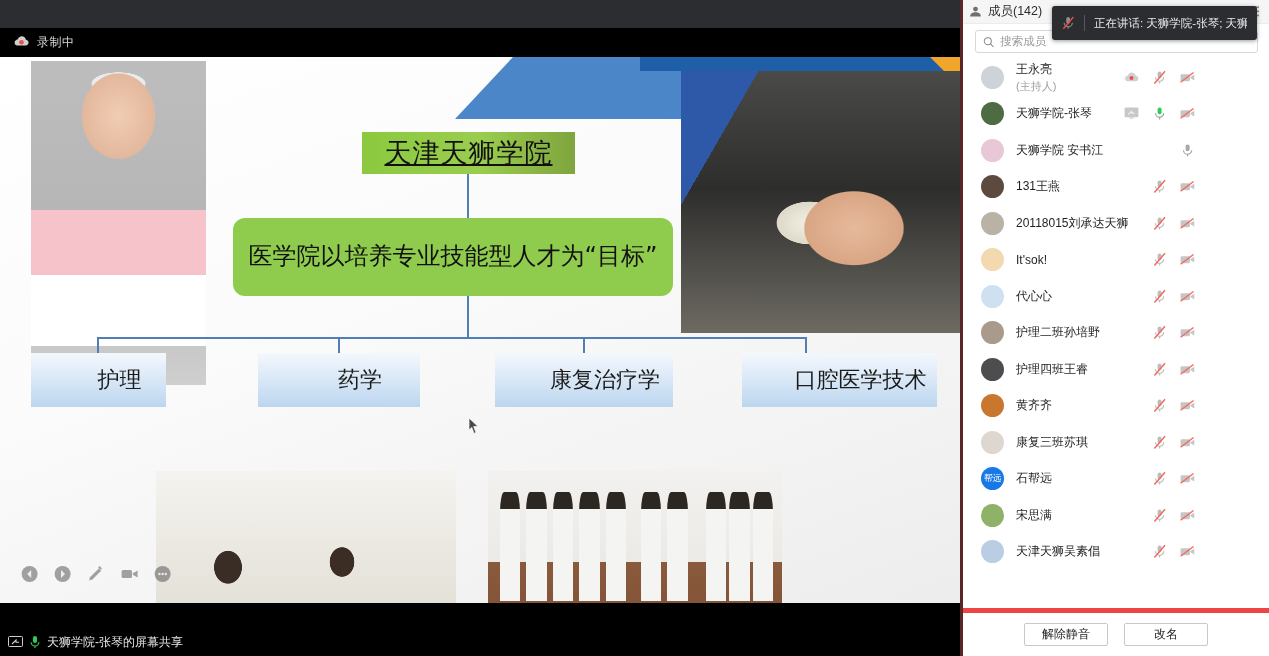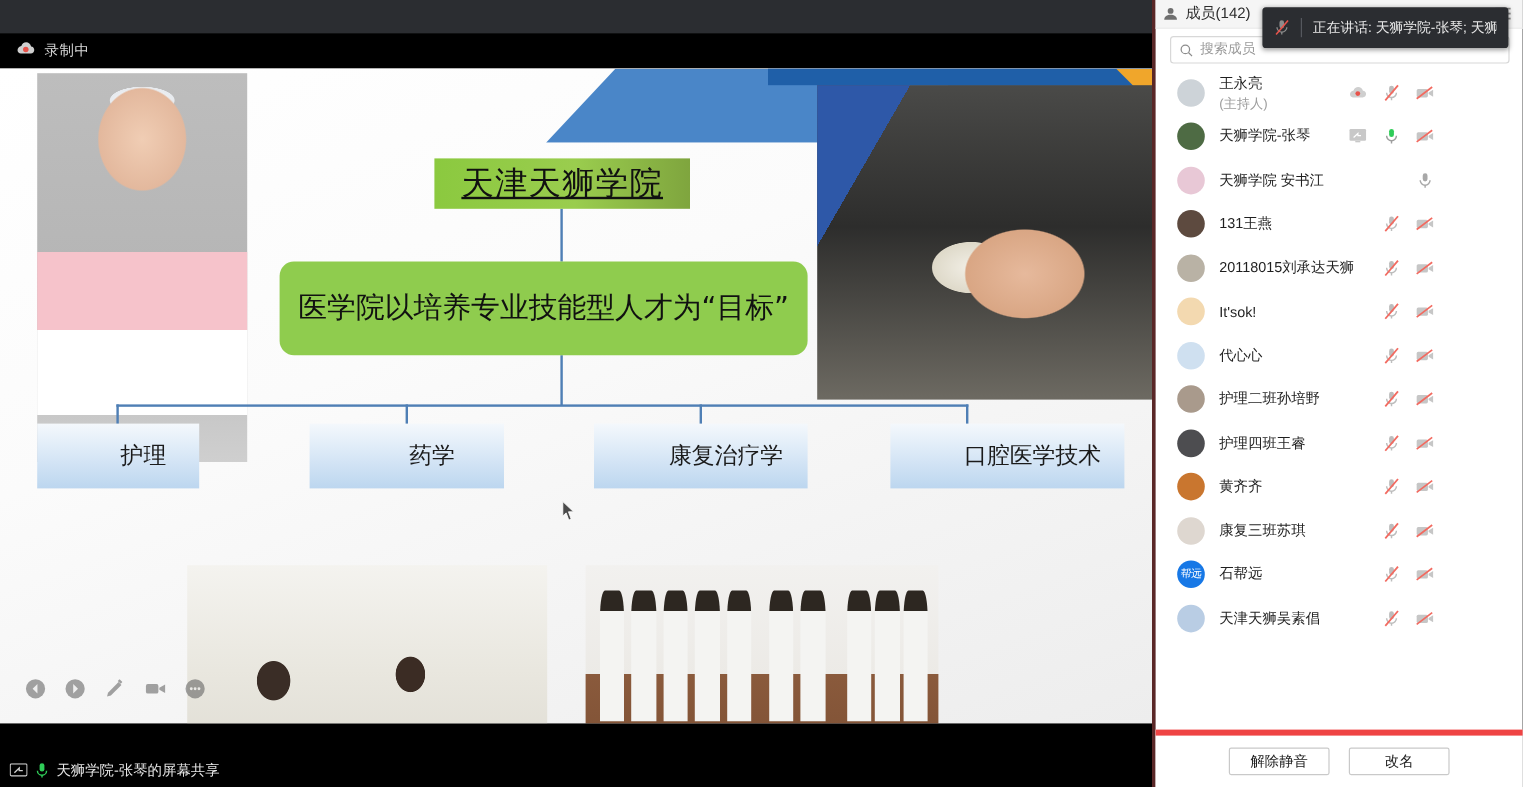--- a/index.html
+++ b/index.html
@@ -86,21 +86,21 @@
   .green-body .l2 { font-size: 24px; }
 
   
   .dept {
     position: absolute; height: 54px;
     background: linear-gradient(180deg,#f4f8fc 0%,#dbe9f7 45%,#bcd6ef 100%);
     display:flex; align-items:center; justify-content:center;
   }
   .dept span {
     font-family: "DejaVu Serif", serif;
-    font-size: 19px; color: #1b1b1b; white-space: nowrap; margin-left: 42px;
+    font-size: 22px; color: #1b1b1b; white-space: nowrap; margin-left: 42px;
   }
 
   
   .photo { position: absolute; overflow:hidden; }
   #photo-nurse {
     left: 31px; top: 4px; width: 175px; height: 324px;
     background:
       radial-gradient(ellipse 60px 70px at 50% 17%, #f0cdb4 0%, #e3b89d 60%, rgba(0,0,0,0) 62%),
       radial-gradient(ellipse 38px 16px at 50% 7%, #fdfdfd 0%, #e7eaee 70%, rgba(0,0,0,0) 72%),
       linear-gradient(180deg, rgba(0,0,0,0) 0 46%, #f6c3cb 46% 66%, #ffffff 66% 88%, rgba(0,0,0,0) 88%),
@@ -653,20 +653,44 @@
             <span class="slot">
               <svg width="16" height="13" viewBox="0 0 16 13">
                 <rect x="0.6" y="3" width="10" height="7.4" rx="1.4" fill="#c6c6c6"></rect>
                 <path d="M11.2 6l4-2.4v6.2l-4-2.4z" fill="#c6c6c6"></path>
                 <path d="M0.6 11.6L14.4 1.2" stroke="#f26a60" stroke-width="1.5"></path>
               </svg>
             </span>
           </div>
         </div>
         <div class="prow">
+          <div class="avatar" style="background: rgb(142, 178, 103);"></div>
+          <div class="pname-wrap">
+            <div class="pname">宋思满</div>
+          </div>
+          <div class="picons">
+            <span class="slot"></span>
+            <span class="slot">
+              <svg width="14" height="15" viewBox="0 0 14 15">
+                <rect x="4.6" y="1.4" width="4" height="6.8" rx="2" fill="#bdbdbd"></rect>
+                <path d="M2.5 7.2a4.1 4.1 0 008.2 0" fill="none" stroke="#bdbdbd" stroke-width="1.2"></path>
+                <path d="M6.6 11.4v2.1" stroke="#bdbdbd" stroke-width="1.2"></path>
+                <path d="M1.4 13.6L12 1.2" stroke="#f26a60" stroke-width="1.5"></path>
+              </svg>
+            </span>
+            <span class="slot">
+              <svg width="16" height="13" viewBox="0 0 16 13">
+                <rect x="0.6" y="3" width="10" height="7.4" rx="1.4" fill="#c6c6c6"></rect>
+                <path d="M11.2 6l4-2.4v6.2l-4-2.4z" fill="#c6c6c6"></path>
+                <path d="M0.6 11.6L14.4 1.2" stroke="#f26a60" stroke-width="1.5"></path>
+              </svg>
+            </span>
+          </div>
+        </div>
+        <div class="prow">
           <div class="avatar" style="background: rgb(185, 205, 228);"></div>
           <div class="pname-wrap">
             <div class="pname">天津天狮吴素倡</div>
           </div>
           <div class="picons">
             <span class="slot"></span>
             <span class="slot">
               <svg width="14" height="15" viewBox="0 0 14 15">
                 <rect x="4.6" y="1.4" width="4" height="6.8" rx="2" fill="#bdbdbd"></rect>
                 <path d="M2.5 7.2a4.1 4.1 0 008.2 0" fill="none" stroke="#bdbdbd" stroke-width="1.2"></path>

